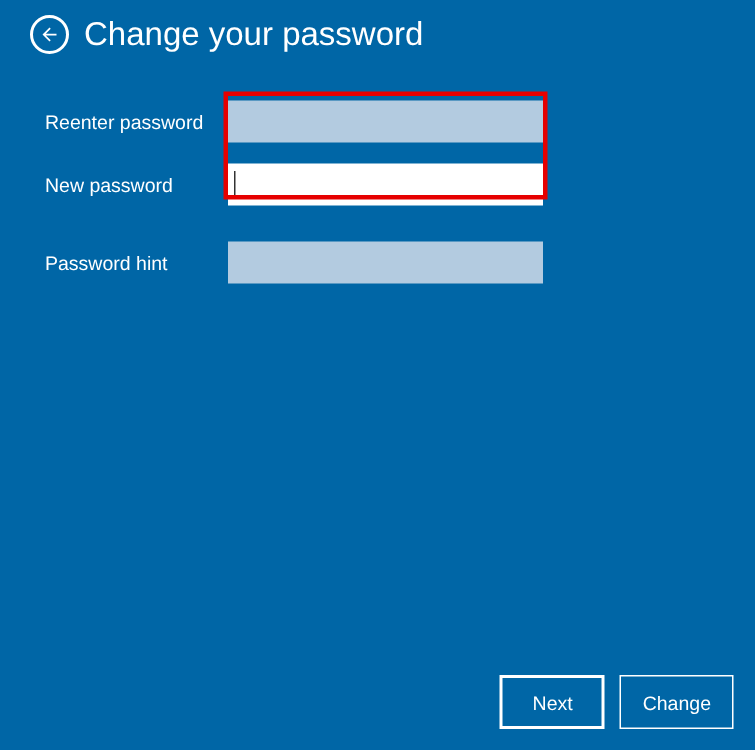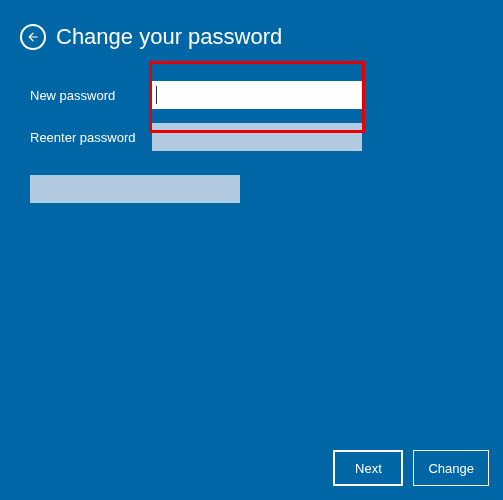--- a/index.html
+++ b/index.html
@@ -12,21 +12,21 @@
       height: 500px;
       background: #0066a6;
       font-family: 'Segoe UI', Tahoma, sans-serif;
       color: #ffffff;
       position: relative;
       overflow: hidden;
     }
     .header {
       display: flex;
       align-items: center;
-      padding: 24px 20px 10px 20px;
+      padding: 10px 20px 10px 20px;
     }
     .back-btn {
       width: 26px;
       height: 26px;
       border: 2px solid #ffffff;
       border-radius: 50%;
       display: flex;
       align-items: center;
       justify-content: center;
       cursor: pointer;
@@ -129,33 +129,34 @@
   <div class="back-btn">
     <svg viewBox="0 0 24 24">
       <path d="M20 11H7.83l5.59-5.59L12 4l-8 8 8 8 1.41-1.41L7.83 13H20v-2z"></path>
     </svg>
   </div>
   <div class="title">Change your password</div>
 </div>
 
 <div class="form">
   <div class="row">
+    <div class="label">Reenter password</div>
+    <div class="input-wrap">
+      <input type="password" class="input input-reenter" value="" style="">
+    </div>
+  </div>
+  <div class="row">
     <div class="label">New password</div>
     <div class="input-wrap">
       <input type="password" class="input input-new" value="" style="">
       <div class="cursor-caret"></div>
     </div>
   </div>
-  <div class="row">
-    <div class="label">Reenter password</div>
-    <div class="input-wrap">
-      <input type="password" class="input input-reenter" value="" style="">
-    </div>
-  </div>
   <div class="row row-hint">
+    <div class="label">Password hint</div>
     <div class="input-wrap">
       <input type="text" class="input input-hint" value="" style="">
     </div>
   </div>
   <div class="highlight-box"></div>
 </div>
 
 <div class="footer">
   <button class="btn btn-primary">Next</button>
   <button class="btn">Change</button>

